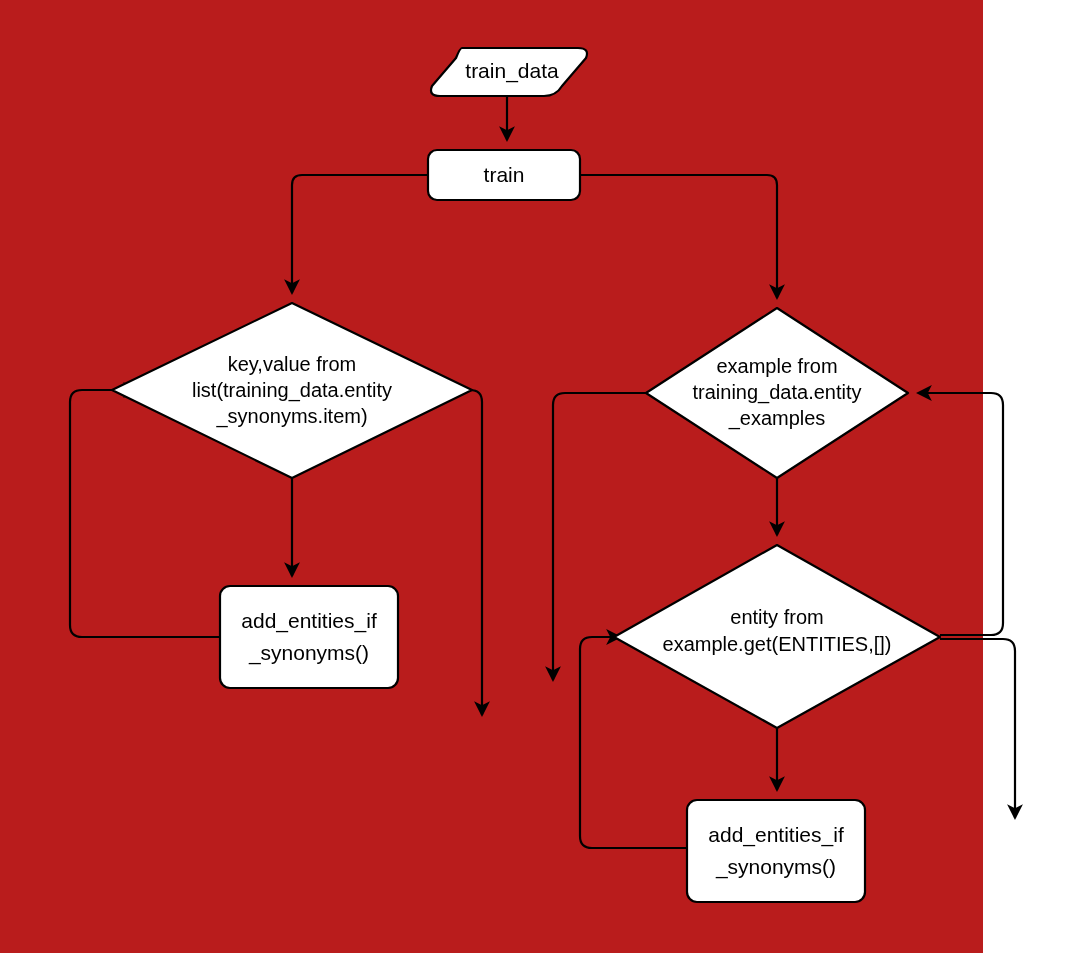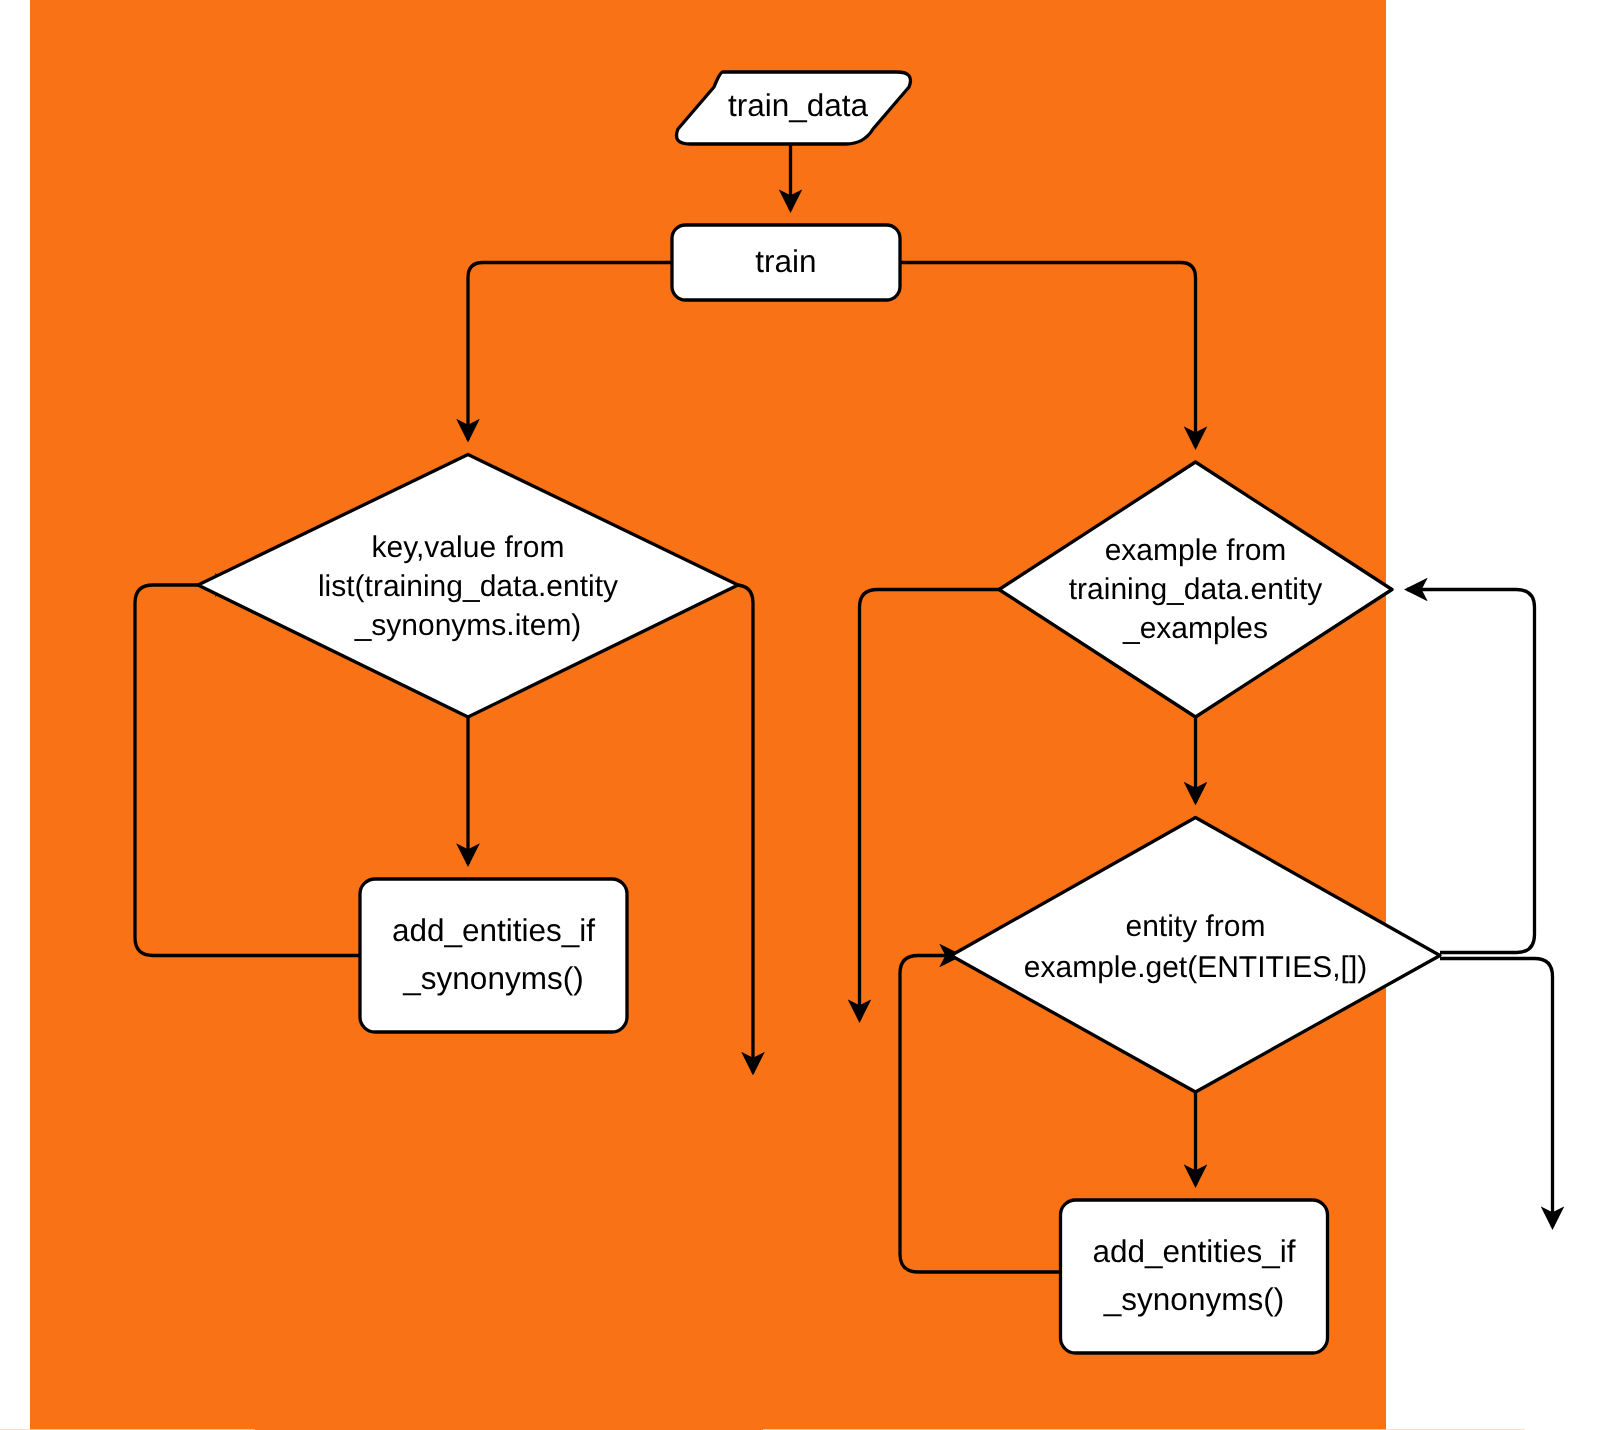--- a/index.html
+++ b/index.html
@@ -8,24 +8,23 @@
     background: #ffffff;
   }
   body {
     width: 1080px;
     height: 953px;
     font-family: "Liberation Sans", sans-serif;
     overflow: hidden;
   }
   #flow-root {
     position: relative;
-    width: 904px;
+    width: 983px;
     height: 953px;
-    background: #f97316;
-    margin-left: 20px;
+    background: #b91c1c;
   }
   svg#flow-svg {
     display: block;
     width: 1080px;
     height: 953px;
   }
   .node-shape {
     fill: #ffffff;
     stroke: #000000;
     stroke-width: 2.2;

